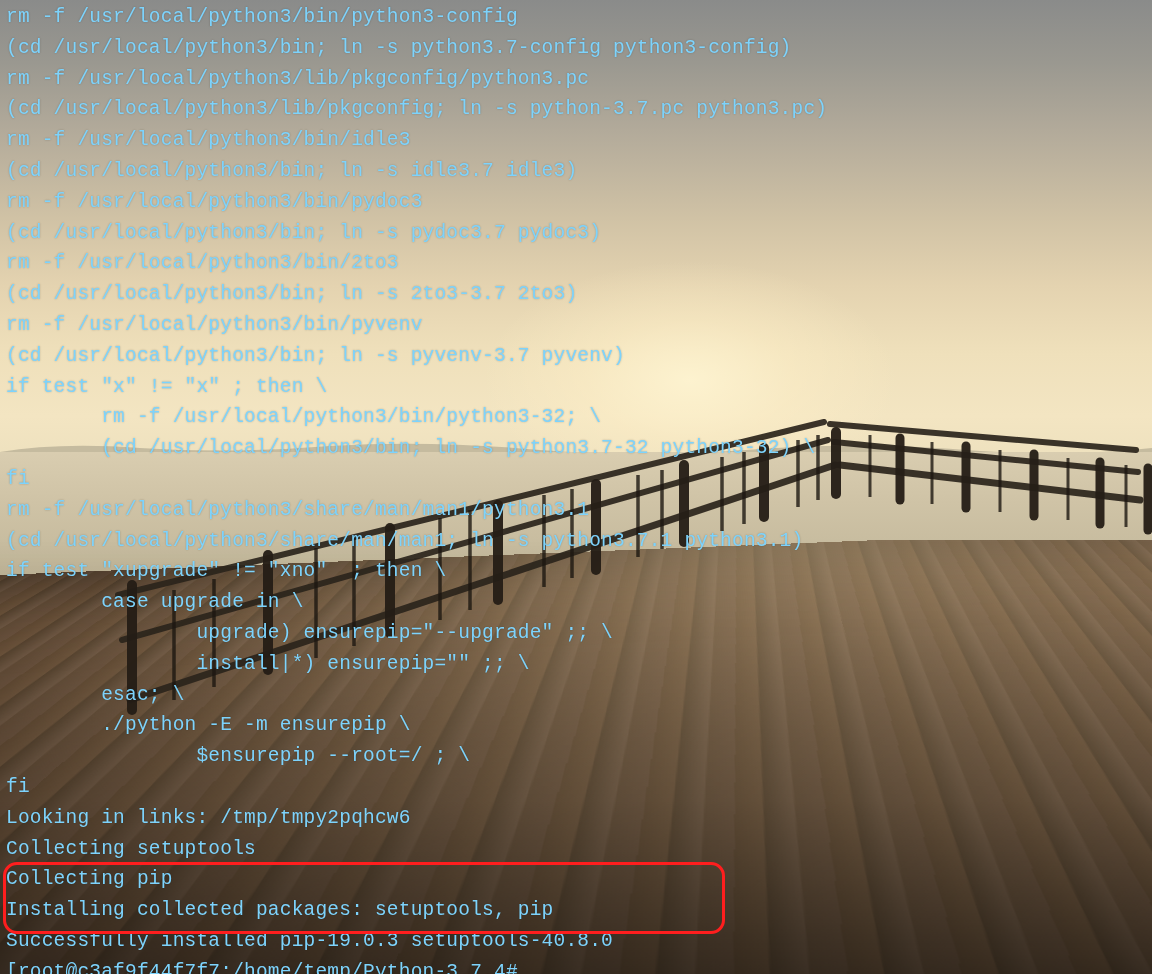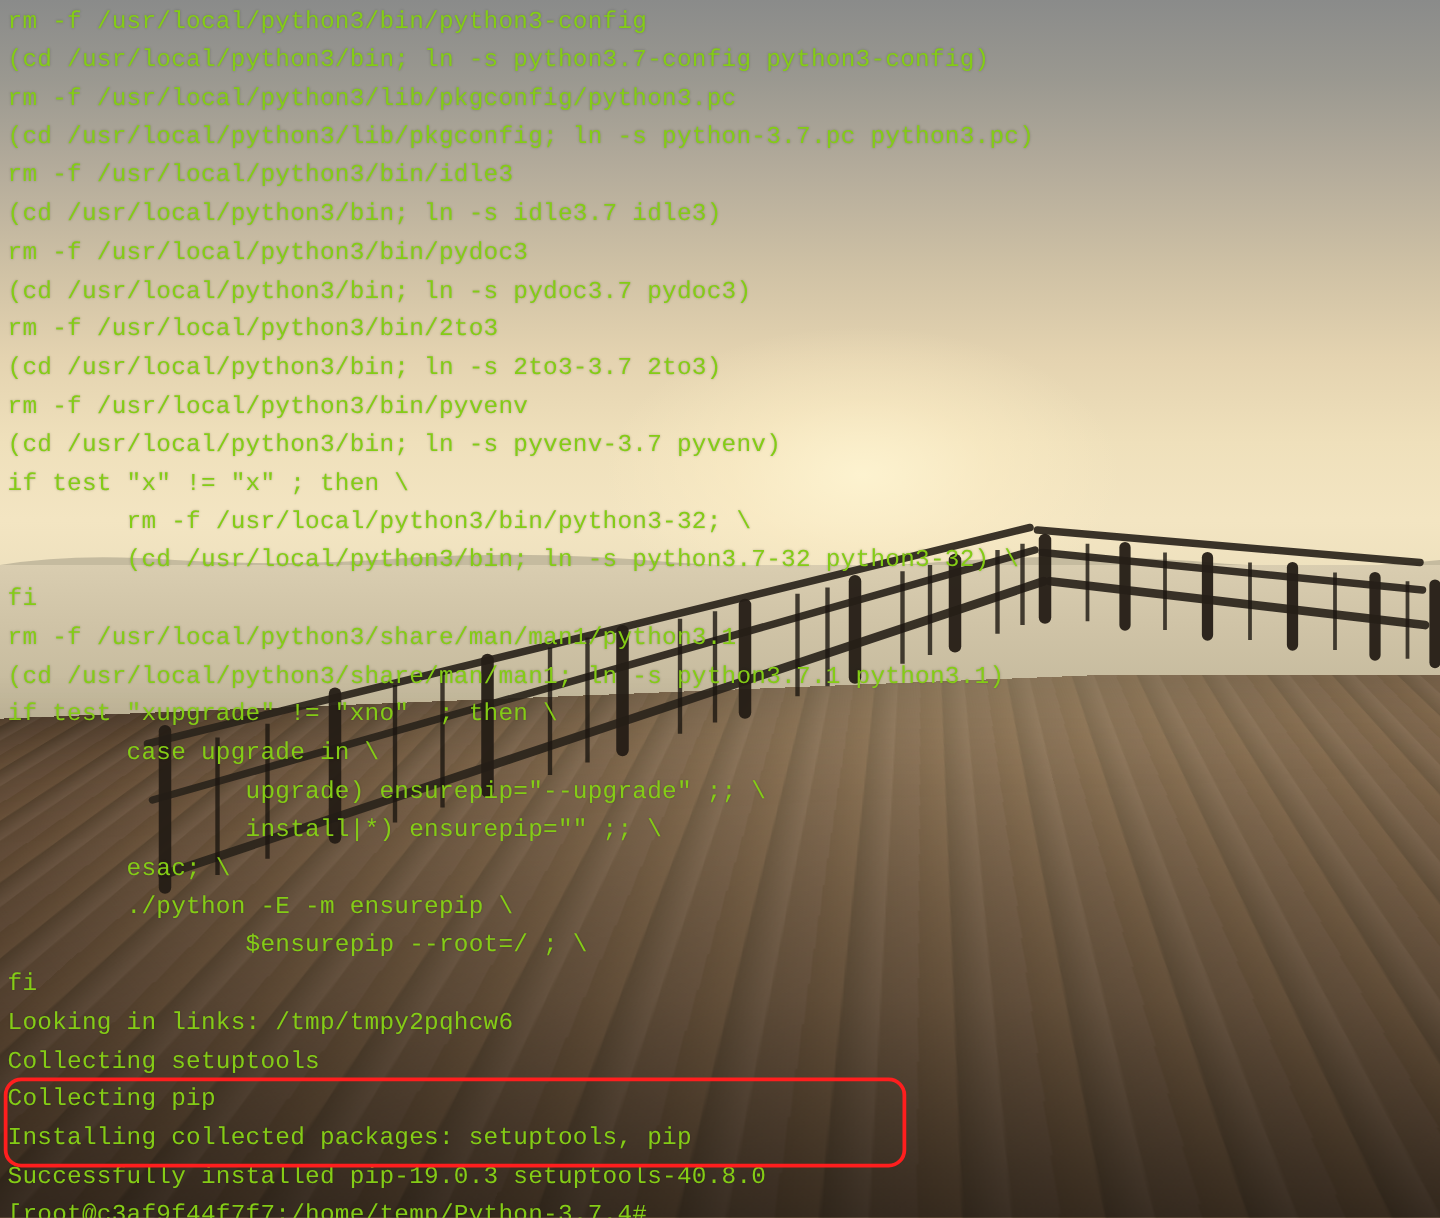--- a/index.html
+++ b/index.html
@@ -130,21 +130,21 @@
       width: 100%;
       height: 28px;
     }
     .terminal {
       position: absolute;
       top: 0;
       left: 0;
       width: 100%;
       z-index: 5;
       padding: 2px 6px 0 6px;
-      color: #84cc16;
+      color: #7dd3fc;
       white-space: pre;
       text-shadow: 0 0 2px rgba(0,0,0,0.25);
       letter-spacing: 0.2px;
       border-radius: 21px;
     }
     .highlight-box {
       position: absolute;
       border: 3px solid #ff1e1e;
       border-radius: 14px;
       z-index: 6;

